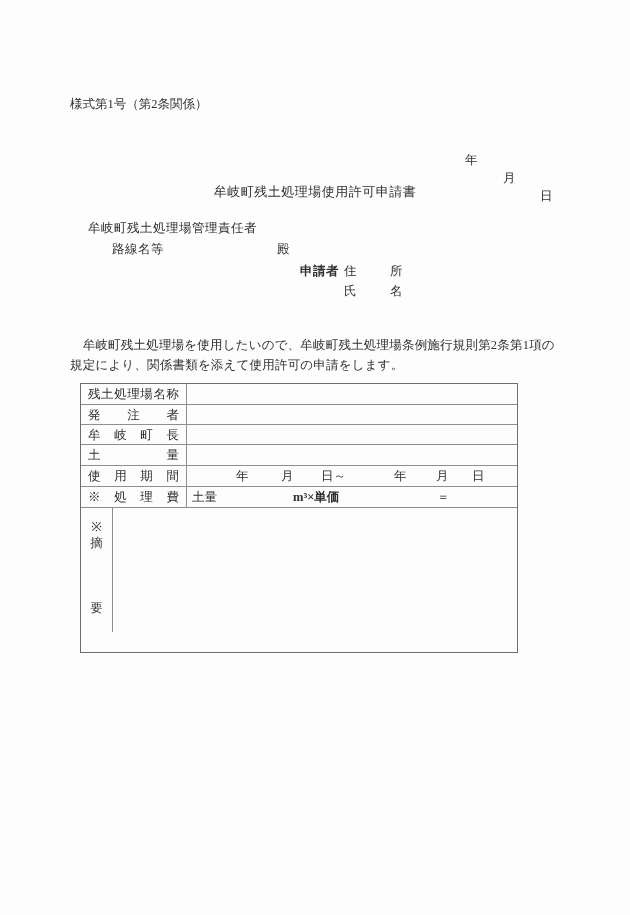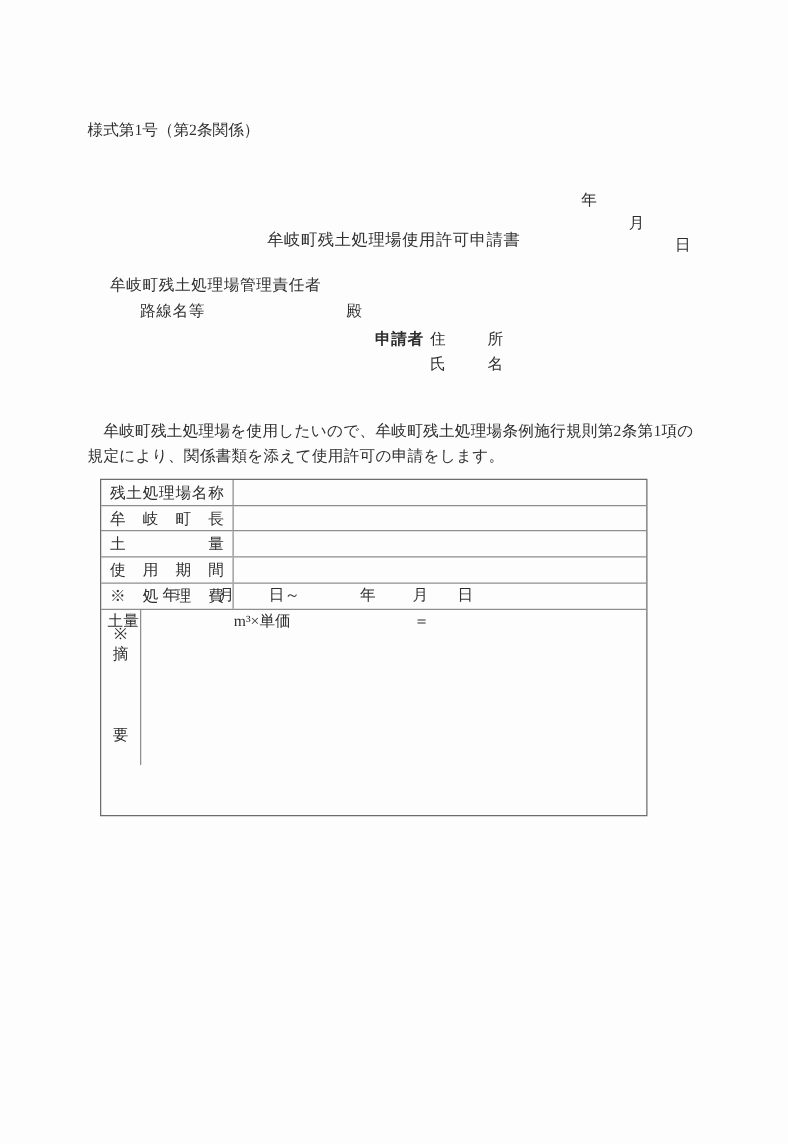--- a/index.html
+++ b/index.html
@@ -37,21 +37,21 @@
   .body-line2{left:70px;top:358px;letter-spacing:0.2px;}
 
   
   .tbl{
     position:absolute;left:80px;top:383px;width:438px;height:270px;
     border:1px solid #6d6d6d;box-sizing:border-box;background:transparent;
   }
   .trow{display:flex;box-sizing:border-box;border-top:1px solid #8e8e8e;}
   .trow:first-child{border-top:none;}
   .h20{height:20px;}
-  .h21{height:21px;flex-direction:column;}
+  .h21{height:21px;}
   .h125{height:125px;}
   .lbl{
     width:106px;box-sizing:border-box;border-right:1px solid #8e8e8e;
     padding:0 7px;font-size:12.5px;
     text-align:justify;text-align-last:justify;
     overflow:hidden;
   }
   .h20 .lbl{line-height:20px;}
   .h21 .lbl{line-height:21px;}
   .val{flex:1;position:relative;font-size:12.5px;}
@@ -59,21 +59,21 @@
   .h21 .val{line-height:21px;}
   .val .tok{position:absolute;top:0;white-space:pre;}
   .tok-vol-unit{left:97px;}
   .tok-y1{left:49px;}
   .tok-m1{left:94px;}
   .tok-d1{left:134px;}
   .tok-y2{left:207px;}
   .tok-m2{left:249px;}
   .tok-d2{left:285px;}
   .tok-fee-vol{left:5px;}
-  .tok-fee-unit{left:106px;}
+  .tok-fee-unit{left:106px;font-weight:bold;}
   .tok-fee-eq{left:250px;}
 
   .lbl-remarks{
     width:32px;box-sizing:border-box;border-right:1px solid #8e8e8e;
     position:relative;font-size:12.5px;
   }
   .lbl-remarks span{position:absolute;left:0;width:100%;text-align:center;display:block;line-height:14px;}
   .rm-mark{top:12px;}
   .rm-c1{top:28px;}
   .rm-c2{top:93px;}
@@ -105,20 +105,24 @@
 <div class="abs fs body-line1">　牟岐町残土処理場を使用したいので、牟岐町残土処理場条例施行規則第2条第1項の</div>
 <div class="abs fs body-line2">規定により、関係書類を添えて使用許可の申請をします。</div>
 
 <div class="tbl">
 
   <div class="trow h20">
     <div class="lbl">残土処理場名称</div>
     <div class="val"></div>
   </div>
 
+  <div class="trow h20">
+    <div class="lbl">発注者</div>
+    <div class="val"></div>
+  </div>
 
 
   <div class="trow h20">
     <div class="lbl">牟岐町長</div>
     <div class="val"></div>
   </div>
 
   <div class="trow h21">
     <div class="lbl">土量</div>
   </div>

